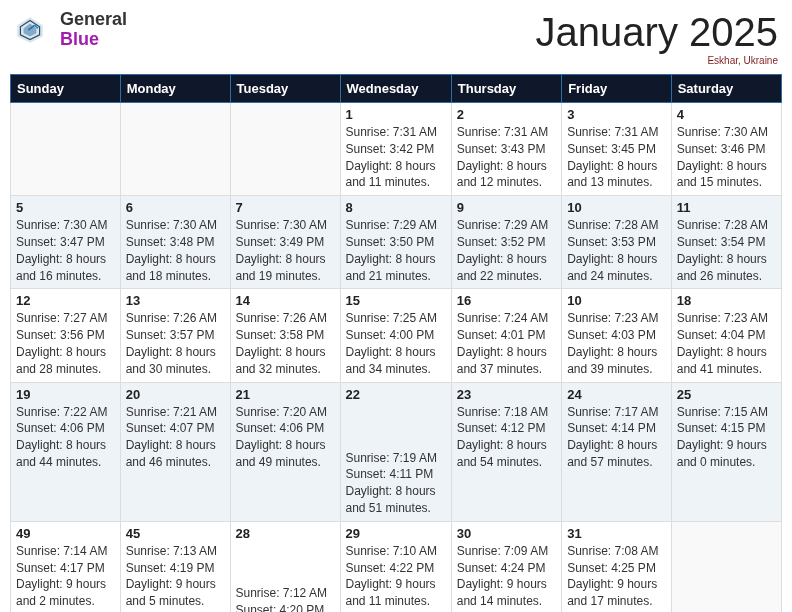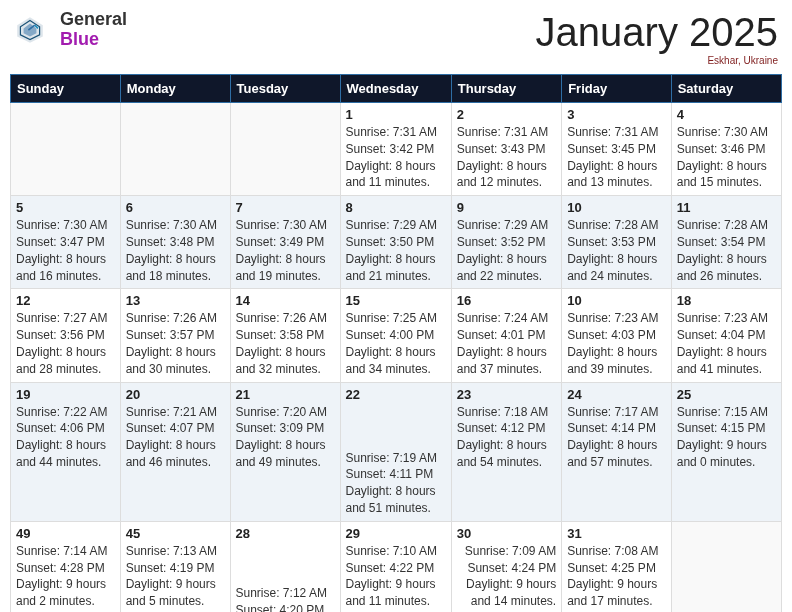--- a/index.html
+++ b/index.html
@@ -276,21 +276,21 @@
         <td>
           <div class="day-number">20</div>
           <div class="day-detail" style="white-space: pre-line;">Sunrise: 7:21 AM
 Sunset: 4:07 PM
 Daylight: 8 hours
 and 46 minutes.</div>
         </td>
         <td>
           <div class="day-number">21</div>
           <div class="day-detail" style="white-space: pre-line;">Sunrise: 7:20 AM
-Sunset: 3:09 PM
+Sunset: 4:06 PM
 Daylight: 8 hours
 and 49 minutes.</div>
         </td>
         <td>
           <div class="day-number">22</div>
           <div class="day-detail" style="white-space: pre-line; margin-top: 48px;">Sunrise: 7:19 AM
 Sunset: 4:11 PM
 Daylight: 8 hours
 and 51 minutes.</div>
         </td>
@@ -313,21 +313,21 @@
           <div class="day-detail" style="white-space: pre-line;">Sunrise: 7:15 AM
 Sunset: 4:15 PM
 Daylight: 9 hours
 and 0 minutes.</div>
         </td>
       </tr>
       <tr>
         <td>
           <div class="day-number">49</div>
           <div class="day-detail" style="white-space: pre-line;">Sunrise: 7:14 AM
-Sunset: 4:28 PM
+Sunset: 4:17 PM
 Daylight: 9 hours
 and 2 minutes.</div>
         </td>
         <td>
           <div class="day-number">45</div>
           <div class="day-detail" style="white-space: pre-line;">Sunrise: 7:13 AM
 Sunset: 4:19 PM
 Daylight: 9 hours
 and 5 minutes.</div>
         </td>
@@ -340,21 +340,21 @@
         </td>
         <td>
           <div class="day-number">29</div>
           <div class="day-detail" style="white-space: pre-line;">Sunrise: 7:10 AM
 Sunset: 4:22 PM
 Daylight: 9 hours
 and 11 minutes.</div>
         </td>
         <td>
           <div class="day-number">30</div>
-          <div class="day-detail" style="white-space: pre-line; text-align: right;">Sunrise: 7:09 AM
+          <div class="day-detail" style="white-space: pre-line;">Sunrise: 7:09 AM
 Sunset: 4:24 PM
 Daylight: 9 hours
 and 14 minutes.</div>
         </td>
         <td>
           <div class="day-number">31</div>
           <div class="day-detail" style="white-space: pre-line;">Sunrise: 7:08 AM
 Sunset: 4:25 PM
 Daylight: 9 hours
 and 17 minutes.</div>

